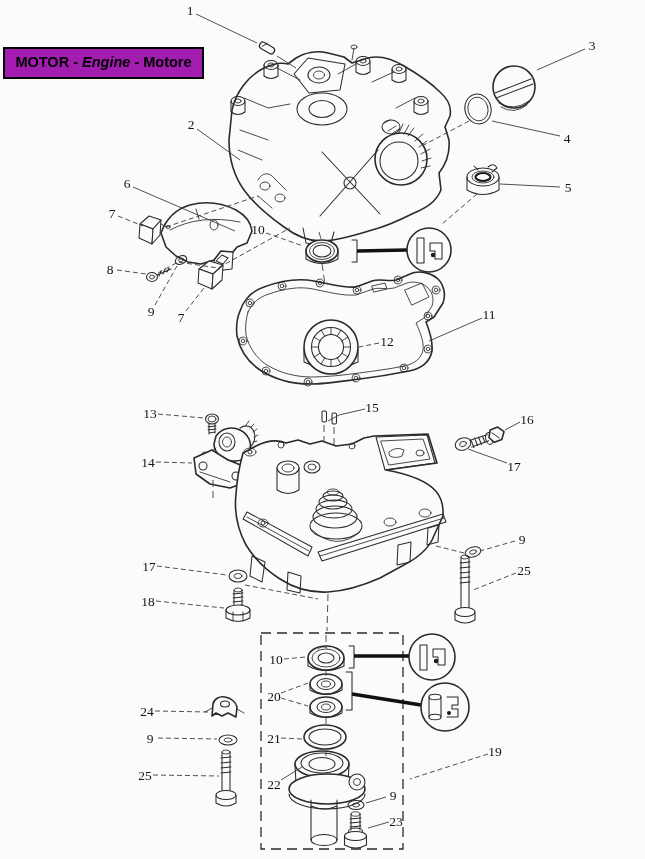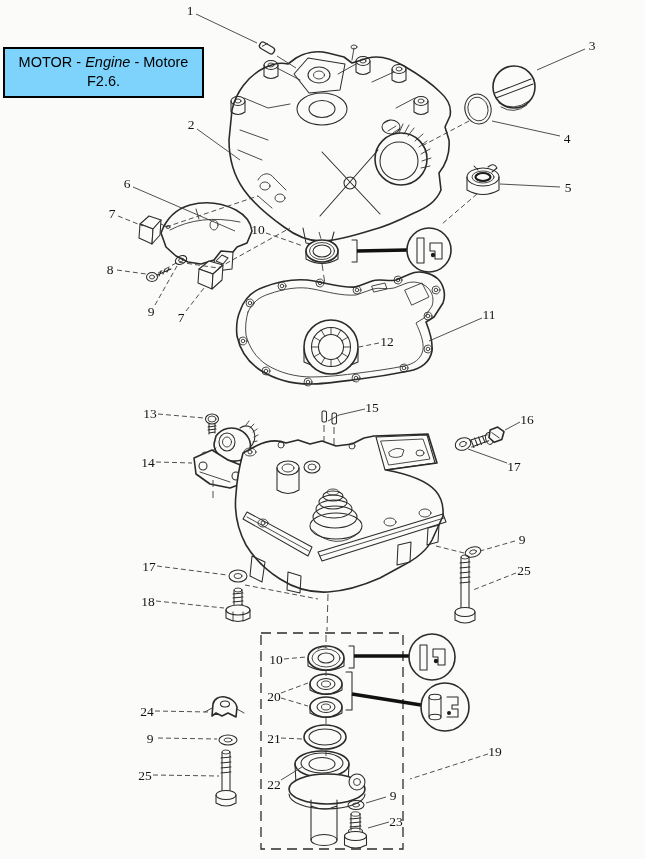--- a/index.html
+++ b/index.html
@@ -1,21 +1,21 @@
 <!DOCTYPE html>
 <html><head>
 <meta charset="utf-8">
 <style>
   html,body{margin:0;padding:0;background:#f3f3f1;}
   .page{position:relative;width:645px;height:859px;background:#fbfbf9;overflow:hidden;
         font-family:"Liberation Sans",sans-serif;}
   .diagram-svg{position:absolute;left:0;top:0;}
   .title-box{position:absolute;left:3px;top:47px;width:193px;border:2.5px solid #000;
-             background:#7dd3fc;text-align:center;padding:4px 2px 5px;color:#000;
-             font-weight:normal;font-size:14.5px;line-height:19px;}
+             background:#a21caf;text-align:center;padding:4px 2px 5px;color:#000;
+             font-weight:bold;font-size:14.5px;line-height:19px;}
   .title-box .eng{font-style:italic;}
   
   .art{stroke:#2b2b2b;fill:none;stroke-width:1.25;stroke-linecap:round;stroke-linejoin:round;}
   .thin{stroke-width:.85;}
   .med{stroke-width:1.05;}
   .bold2{stroke-width:1.6;}
   .thick{stroke-width:3.6;stroke:#111;}
   .wfill{fill:#fbfbf9;}
   .dark{stroke:#1c1c1c;stroke-width:2.2;}
   .leader{stroke:#3c3c3c;stroke-width:.9;fill:none;}
@@ -495,16 +495,15 @@
         <text x="495" y="755.5" text-anchor="middle" class="callout-text">19</text>
         <line x1="386" y1="797" x2="366" y2="803" class="leader"></line>
         <text x="393" y="799.5" text-anchor="middle" class="callout-text">9</text>
         <line x1="389" y1="822" x2="368" y2="828" class="leader"></line>
         <text x="396" y="825.5" text-anchor="middle" class="callout-text">23</text>
       </g>
   </svg>
 
   <div class="title-box">
     <div><span>MOTOR - </span><span class="eng">Engine</span><span> - Motore</span></div>
-    <div>F2.6.</div>
   </div>
 
 </div>
 
 </body></html>

